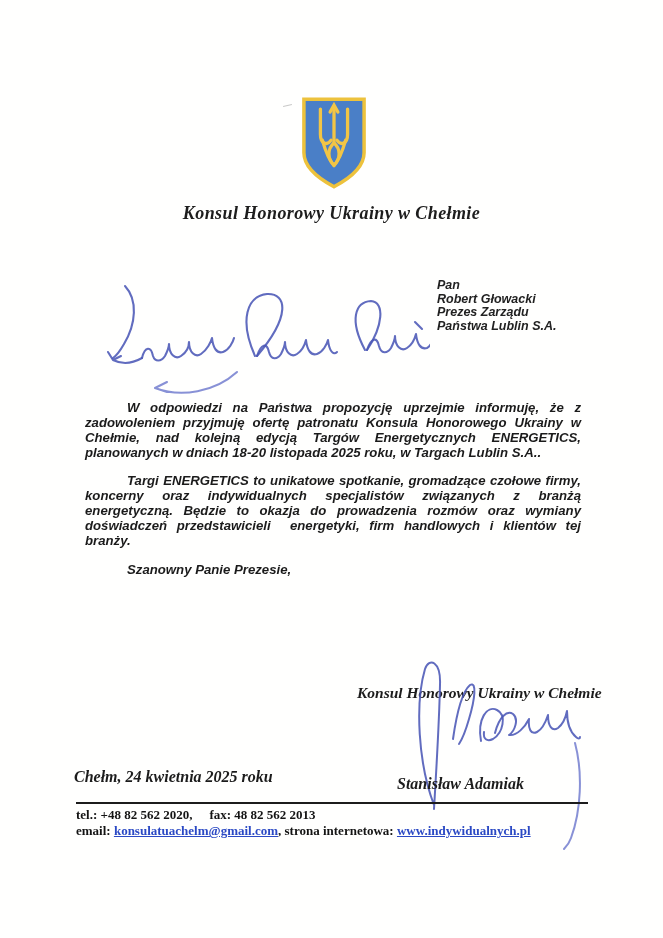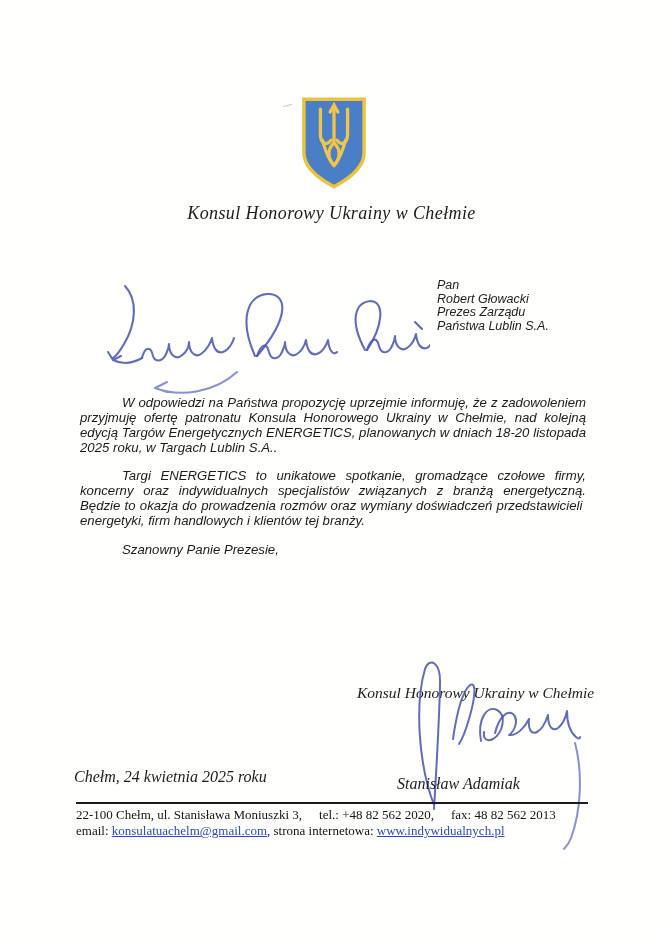--- a/index.html
+++ b/index.html
@@ -1,17 +1,17 @@
 <!DOCTYPE html>
 <html><head>
 <meta charset="utf-8">
 <style>
   html,body{margin:0;padding:0;background:#ffffff;}
   .page{position:relative;width:663px;height:938px;background:#fffffe;overflow:hidden;
-        font-family:"Liberation Serif",serif;color:#161616;}
+        font-family:"Liberation Serif",serif;color:#161616;font-weight:bold;}
 
   
   .emblem{position:absolute;left:301px;top:96px;width:66px;height:96px;}
   .scan-artifact{position:absolute;left:283px;top:105px;width:9px;border-top:1.5px solid #9a9a9a;
         transform:rotate(-12deg);opacity:.55;}
   .letterhead-title{position:absolute;left:0;top:203px;width:100%;text-align:center;
         font-style:italic;font-size:18px;letter-spacing:.4px;color:#1d1d1d;}
 
   
   .recipient{position:absolute;left:437px;top:279px;
@@ -20,21 +20,21 @@
 
   
   .hand{position:absolute;pointer-events:none;}
   .hand path{fill:none;stroke:#4b58b6;stroke-opacity:.88;stroke-linecap:round;stroke-linejoin:round;}
   .hand .thin{stroke:#6a76cc;stroke-opacity:.8;}
 
   
   .body-block{position:absolute;left:76px;top:391px;width:514px;
         font-family:"Liberation Sans",sans-serif;font-style:italic;
         font-size:13.2px;line-height:15px;color:#1b1b1b;text-align:justify;}
-  .body-block p{margin:4px;text-indent:42px;}
+  .body-block p{margin:9px;text-indent:42px;}
   .gap13{margin-bottom:13px !important;}
   .gap14{margin-bottom:14px !important;}
   .gap9{margin-bottom:9px !important;}
 
   
   .closing-title{position:absolute;left:357px;top:684px;font-style:italic;font-size:15.5px;color:#1c1c1c;}
   .signer-name{position:absolute;left:397px;top:775px;font-style:italic;font-size:16px;color:#1c1c1c;}
   .dateline{position:absolute;left:74px;top:768px;font-style:italic;font-size:16px;color:#1c1c1c;}
 
   
@@ -104,21 +104,20 @@
     </g>
   </svg>
 
   <div class="signer-name">Stanisław Adamiak</div>
 
   <div class="dateline">Chełm, 24 kwietnia 2025 roku</div>
 
   <div class="footer-rule"></div>
 
   <div class="footer-line1">
-    <span>22-100 Chełm, ul. Stanisława Moniuszki 3,</span>
     <span>tel.: +48 82 562 2020,</span>
     <span>fax: 48 82 562 2013</span>
   </div>
 
   <div class="footer-line2">
     <span>email:</span>
     <span> </span><a class="doc-link">konsulatuachelm@gmail.com</a><span>, strona internetowa:</span>
     <span> </span><a class="doc-link">www.indywidualnych.pl</a>
   </div>
 

